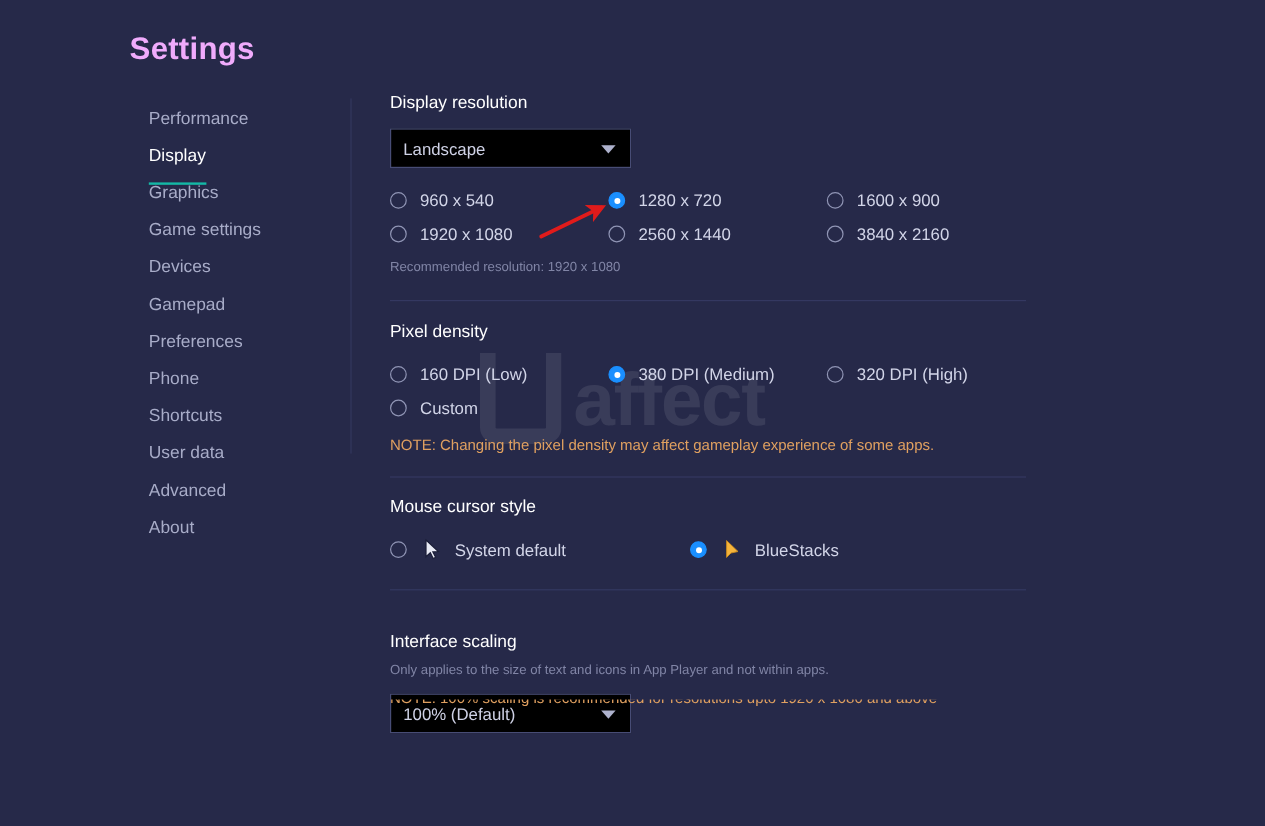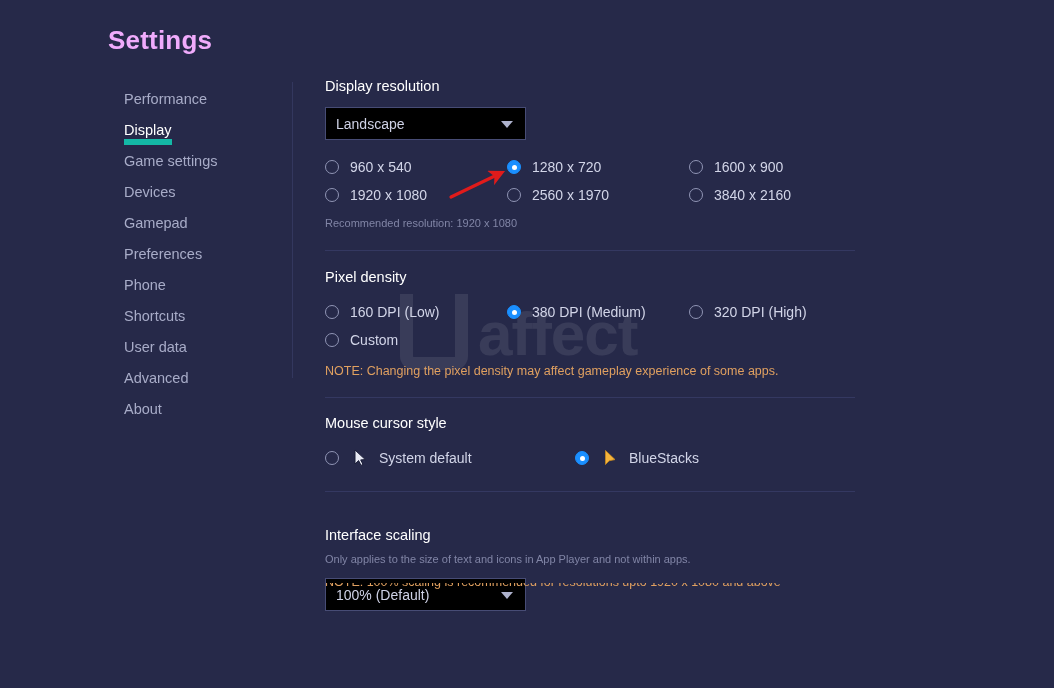--- a/index.html
+++ b/index.html
@@ -81,22 +81,22 @@
     color: #a8acc8;
     line-height: 31px;
     height: 31px;
     white-space: nowrap;
     cursor: pointer;
   }
   .nav-item.active {
     color: #ffffff;
   }
   .nav-item.active .nav-label {
-    border-bottom: 6px solid #14b8a6;
-    padding-bottom: 1px;
+    border-bottom: 2px solid #14b8a6;
+    padding-bottom: 14px;
   }
 
   
   #main {
     position: absolute;
     left: 325px;
     top: 78px;
     width: 530px;
     z-index: 1;
   }
@@ -240,20 +240,21 @@
   <div class="wm-u"></div>
   <div class="wm-text">affect</div>
 </div>
 
 <div id="page-title">Settings</div>
 
 <div id="sidebar-divider"></div>
 <nav id="sidebar">
   <div class="nav-item"><span class="nav-label">Performance</span></div>
   <div class="nav-item active"><span class="nav-label">Display</span></div>
+  <div class="nav-item"><span class="nav-label">Graphics</span></div>
   <div class="nav-item"><span class="nav-label">Game settings</span></div>
   <div class="nav-item"><span class="nav-label">Devices</span></div>
   <div class="nav-item"><span class="nav-label">Gamepad</span></div>
   <div class="nav-item"><span class="nav-label">Preferences</span></div>
   <div class="nav-item"><span class="nav-label">Phone</span></div>
   <div class="nav-item"><span class="nav-label">Shortcuts</span></div>
   <div class="nav-item"><span class="nav-label">User data</span></div>
   <div class="nav-item"><span class="nav-label">Advanced</span></div>
   <div class="nav-item"><span class="nav-label">About</span></div>
 </nav>
@@ -280,21 +281,21 @@
       <div class="radio-opt" style="width:166px;">
         <span class="radio"></span>
         <span class="r-label">1600 x 900</span>
       </div>
       <div class="radio-opt" style="width:182px;">
         <span class="radio"></span>
         <span class="r-label">1920 x 1080</span>
       </div>
       <div class="radio-opt" style="width:182px;">
         <span class="radio"></span>
-        <span class="r-label">2560 x 1970</span>
+        <span class="r-label">2560 x 1440</span>
       </div>
       <div class="radio-opt" style="width:166px;">
         <span class="radio"></span>
         <span class="r-label">3840 x 2160</span>
       </div>
     </div>
 
     <div class="hint" style="margin-top:8px;">Recommended resolution: 1920 x 1080</div>
   </section>
 

